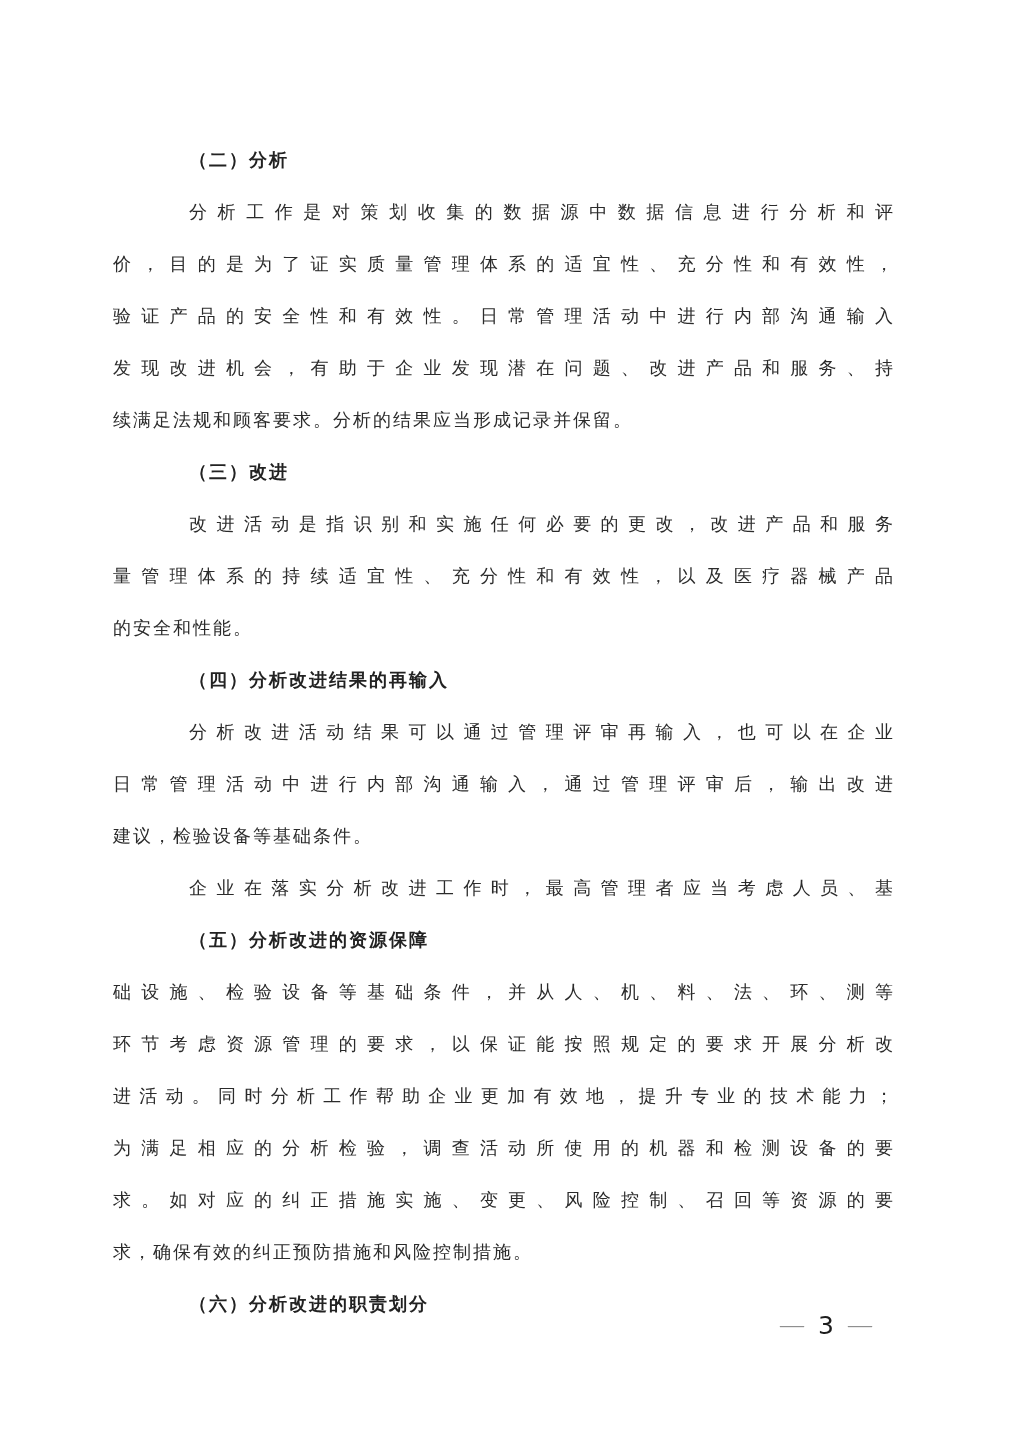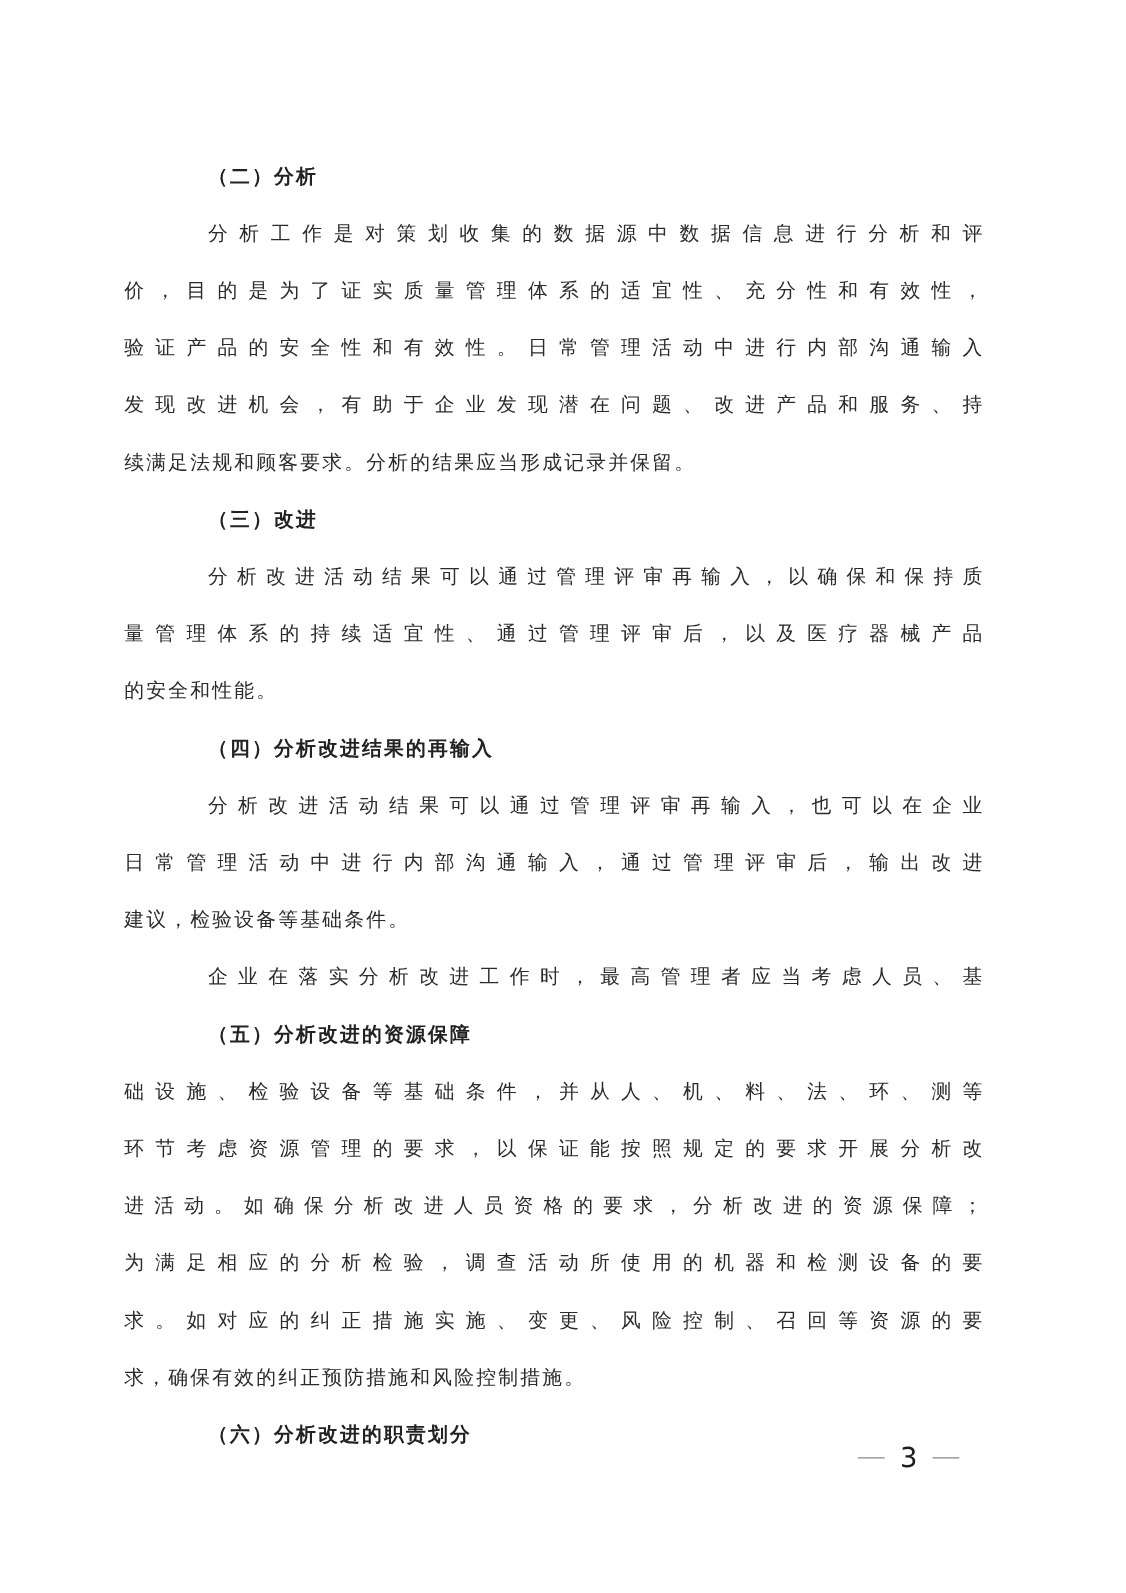--- a/index.html
+++ b/index.html
@@ -80,32 +80,32 @@
 
 <div class="page">
   <div class="doc-body" id="doc-body">
       <div class="line heading">（二）分析</div>
       <div class="line body first fill">分析工作是对策划收集的数据源中数据信息进行分析和评</div>
       <div class="line body fill">价，目的是为了证实质量管理体系的适宜性、充分性和有效性，</div>
       <div class="line body fill">验证产品的安全性和有效性。日常管理活动中进行内部沟通输入</div>
       <div class="line body fill">发现改进机会，有助于企业发现潜在问题、改进产品和服务、持</div>
       <div class="line body end">续满足法规和顾客要求。分析的结果应当形成记录并保留。</div>
       <div class="line heading">（三）改进</div>
-      <div class="line body first fill">分析改进活动结果可以通过管理评审再输入，以确保和保持质</div>
-      <div class="line body fill">量管理体系的持续适宜性、通过管理评审后，以及医疗器械产品</div>
+      <div class="line body first fill">改进活动是指识别和实施任何必要的更改，改进产品和服务</div>
+      <div class="line body fill">量管理体系的持续适宜性、充分性和有效性，以及医疗器械产品</div>
       <div class="line body end">的安全和性能。</div>
       <div class="line heading">（四）分析改进结果的再输入</div>
       <div class="line body first fill">分析改进活动结果可以通过管理评审再输入，也可以在企业</div>
       <div class="line body fill">日常管理活动中进行内部沟通输入，通过管理评审后，输出改进</div>
       <div class="line body end">建议，检验设备等基础条件。</div>
       <div class="line body first fill">企业在落实分析改进工作时，最高管理者应当考虑人员、基</div>
       <div class="line heading">（五）分析改进的资源保障</div>
       <div class="line body fill">础设施、检验设备等基础条件，并从人、机、料、法、环、测等</div>
       <div class="line body fill">环节考虑资源管理的要求，以保证能按照规定的要求开展分析改</div>
-      <div class="line body fill">进活动。如确保分析改进人员资格的要求，分析改进的资源保障；</div>
+      <div class="line body fill">进活动。同时分析工作帮助企业更加有效地，提升专业的技术能力；</div>
       <div class="line body fill">为满足相应的分析检验，调查活动所使用的机器和检测设备的要</div>
       <div class="line body fill">求。如对应的纠正措施实施、变更、风险控制、召回等资源的要</div>
       <div class="line body end">求，确保有效的纠正预防措施和风险控制措施。</div>
       <div class="line heading">（六）分析改进的职责划分</div>
     </div>
 
   <div class="page-footer">
     <span class="footer-dash">—</span>
     <span class="footer-num">3</span>
     <span class="footer-dash">—</span>

